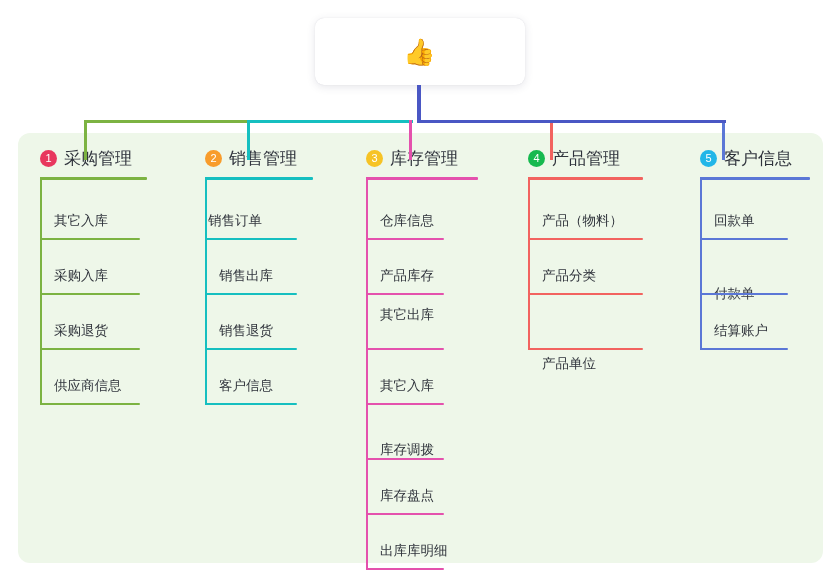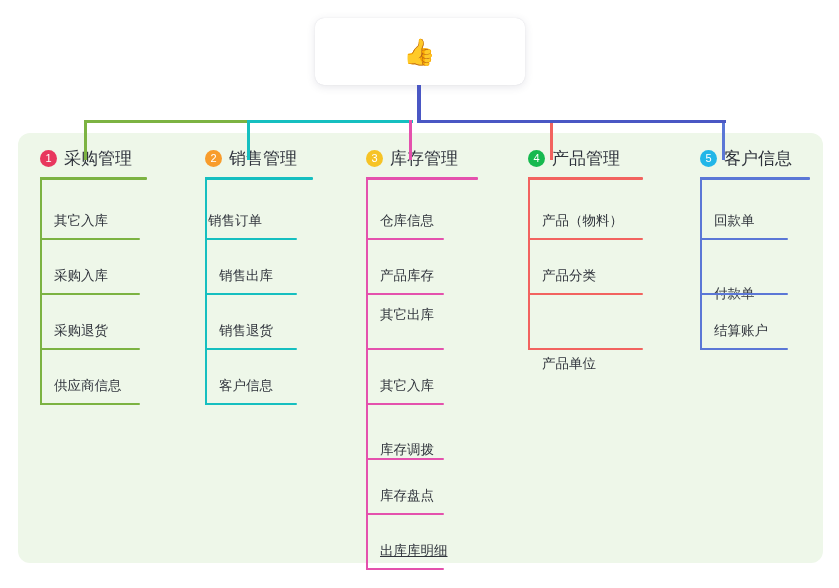--- a/index.html
+++ b/index.html
@@ -118,21 +118,21 @@
         <div class="item-label" style="left: 380px; top: 267px;">产品库存</div>
         <div class="item-rule" style="left: 366px; top: 293px; width: 78px; background: rgb(228, 81, 173);"></div>
         <div class="item-label" style="left: 380px; top: 306px;">其它出库</div>
         <div class="item-rule" style="left: 366px; top: 348px; width: 78px; background: rgb(228, 81, 173);"></div>
         <div class="item-label" style="left: 380px; top: 377px;">其它入库</div>
         <div class="item-rule" style="left: 366px; top: 403px; width: 78px; background: rgb(228, 81, 173);"></div>
         <div class="item-label" style="left: 380px; top: 432px; margin-top: 9px;">库存调拨</div>
         <div class="item-rule" style="left: 366px; top: 458px; width: 78px; background: rgb(228, 81, 173);"></div>
         <div class="item-label" style="left: 380px; top: 487px;">库存盘点</div>
         <div class="item-rule" style="left: 366px; top: 513px; width: 78px; background: rgb(228, 81, 173);"></div>
-        <div class="item-label" style="left: 380px; top: 542px; text-decoration: underline;">出库库明细</div>
+        <div class="item-label" style="left: 380px; top: 542px;">出库库明细</div>
         <div class="item-rule" style="left: 366px; top: 568px; width: 78px; background: rgb(228, 81, 173);"></div>
       </div>
       <div class="col" style="left: 0px;">
         <div class="col-head" style="left: 528px; top: 147px;">
           <span class="badge" style="background: rgb(22, 185, 79);">4</span>
           <span class="col-title">产品管理</span>
         </div>
         <div class="head-rule" style="left: 528px; top: 177px; width: 115px; background: rgb(242, 99, 95);"></div>
         <div class="vrule" style="left: 528px; top: 177px; height: 173px; background: rgb(242, 99, 95);"></div>
         <div class="item-label" style="left: 542px; top: 212px;">产品（物料）</div>

